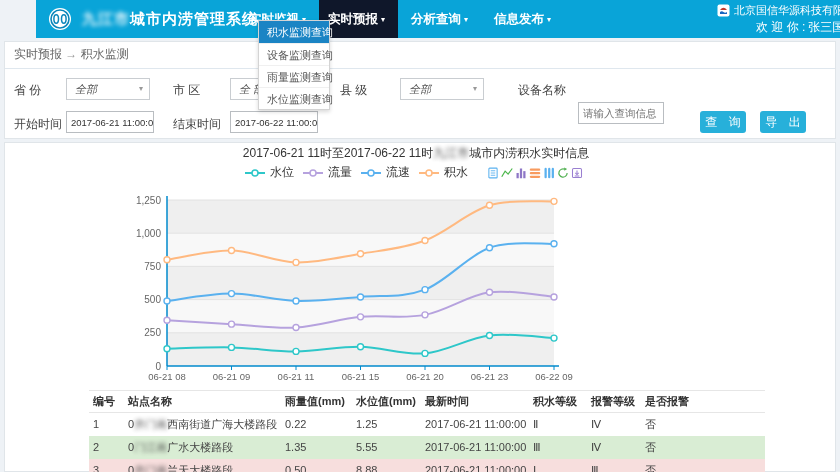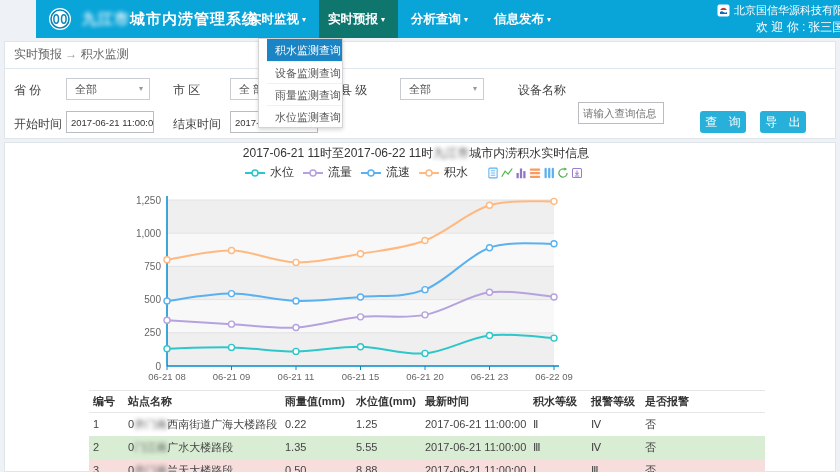--- a/index.html
+++ b/index.html
@@ -6,42 +6,42 @@
   html,body { width:840px; height:472px; overflow:hidden; }
   body { position:relative; background:#eef2f6; font-family:"Liberation Sans","DejaVu Sans",sans-serif; color:#333; }
 
   
   .navbar { position:absolute; left:0; top:0; width:840px; height:38px; background:#09a4d8; z-index:40;margin-left:36px; }
   .logo { position:absolute; left:12px; top:7px; width:24px; height:24px; }
   .brand { position:absolute; left:46px; top:0; height:38px; line-height:38px; color:#fff; font-size:15px; font-weight:bold; letter-spacing:1px; white-space:nowrap; }
   .redact { filter:blur(2.2px); opacity:.9; }
   .nav-menu { position:absolute; left:200px; top:0; height:38px; display:flex; }
   .nav-item { height:38px; line-height:38px; padding:0 13px; color:#fff; font-size:12.5px; font-weight:bold; cursor:pointer; white-space:nowrap; }
-  .nav-item.active { background:#0f766e;padding-left:9px; }
+  .nav-item.active { background:#0f172a;padding-left:9px; }
   .nav-caret { font-size:8px; margin-left:3px; vertical-align:1px; }
   .nav-right { position:absolute; right:10px; top:2px; text-align:right; color:#fff; }
   .company-row { font-size:11px; height:17px; line-height:17px; display:flex; align-items:center; justify-content:flex-end; gap:4px; }
   .welcome-row { font-size:12px; height:17px; line-height:17px; display:flex; align-items:center; justify-content:flex-end; gap:3px; }
   .gear { font-size:13px; cursor:pointer; }
 
   
-  .dropdown { position:absolute; left:258px; top:38px; width:85px; background:#fff; border:1px solid #d4d4d4; box-shadow:0 2px 4px rgba(0,0,0,.15); z-index:50;padding-left:8px; }
+  .dropdown { position:absolute; left:258px; top:20px; width:72px; background:#fff; border:1px solid #d4d4d4; box-shadow:0 2px 4px rgba(0,0,0,.15); z-index:50; }
   .dropdown-item { height:22px; line-height:22px; padding-left:8px; font-size:11px; color:#555; cursor:pointer; border-top:1px solid #f0f0f0; white-space:nowrap; }
   .dropdown-item:first-child { border-top:none; }
   .dropdown-item.active { background:#1b84c4; color:#fff; }
 
   
   .panel-top { position:absolute; left:4px; top:41px; width:832px; height:98px; background:#fff; border:1px solid #e0e5e9; }
   .panel-main { position:absolute; left:4px; top:142px; width:832px; height:330px; background:#fff; border:1px solid #e0e5e9; }
   .breadcrumb { position:absolute; left:14px; top:41px; height:27px; line-height:27px; font-size:12px; color:#666; z-index:2; }
   .breadcrumb-line { position:absolute; left:5px; top:68px; width:830px; height:1px; background:#dfe7ee; z-index:2; }
 
   
   .flabel { position:absolute; font-size:12px; color:#444; white-space:nowrap; z-index:2; }
-  .select { position:absolute; height:22px; background:#fff; border:1px solid #c9cdd1; font-size:11px; color:#555; line-height:20px; padding-left:8px; cursor:pointer; z-index:2; }
+  .select { position:absolute; height:22px; background:#fff; border:1px solid #c9cdd1; font-size:11px; color:#555; line-height:20px; padding-left:8px; cursor:pointer; z-index:2;font-style:italic; }
   .select .caret { position:absolute; right:6px; top:0; font-size:8px; color:#999; }
   .tinput { position:absolute; height:22px; border:1px solid #b9bdc1; background:#fff; font-size:9.5px; color:#333; padding-left:4px; font-family:"Liberation Sans",sans-serif; z-index:2; }
   .btn { position:absolute; width:46px; height:22px; background:#27b0da; border:none; border-radius:3px; color:#fff; font-size:12px; letter-spacing:4px; padding-left:4px; cursor:pointer; z-index:2; font-family:"Liberation Sans",sans-serif; }
 
   
   .chart-title { position:absolute; left:76px; top:145px; width:680px; text-align:center; font-size:12px; color:#333; z-index:3; white-space:nowrap; }
   .legend { position:absolute; left:245px; top:164px; display:flex; gap:9px; z-index:3; }
   .legend-item { display:flex; align-items:center; gap:5px; font-size:12px; color:#333; cursor:pointer; }
   .toolbox { position:absolute; left:487px; top:165px; display:flex; gap:2px; z-index:3; }
   .toolbox span { width:12px; height:12px; cursor:pointer; display:inline-block; }

